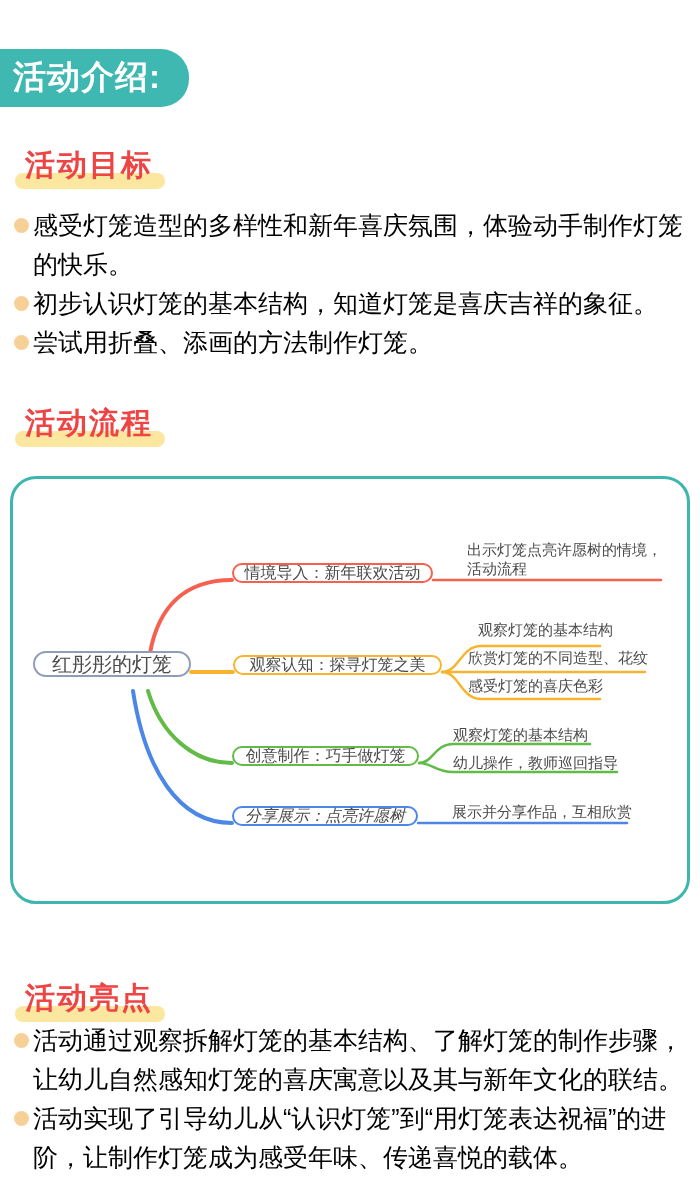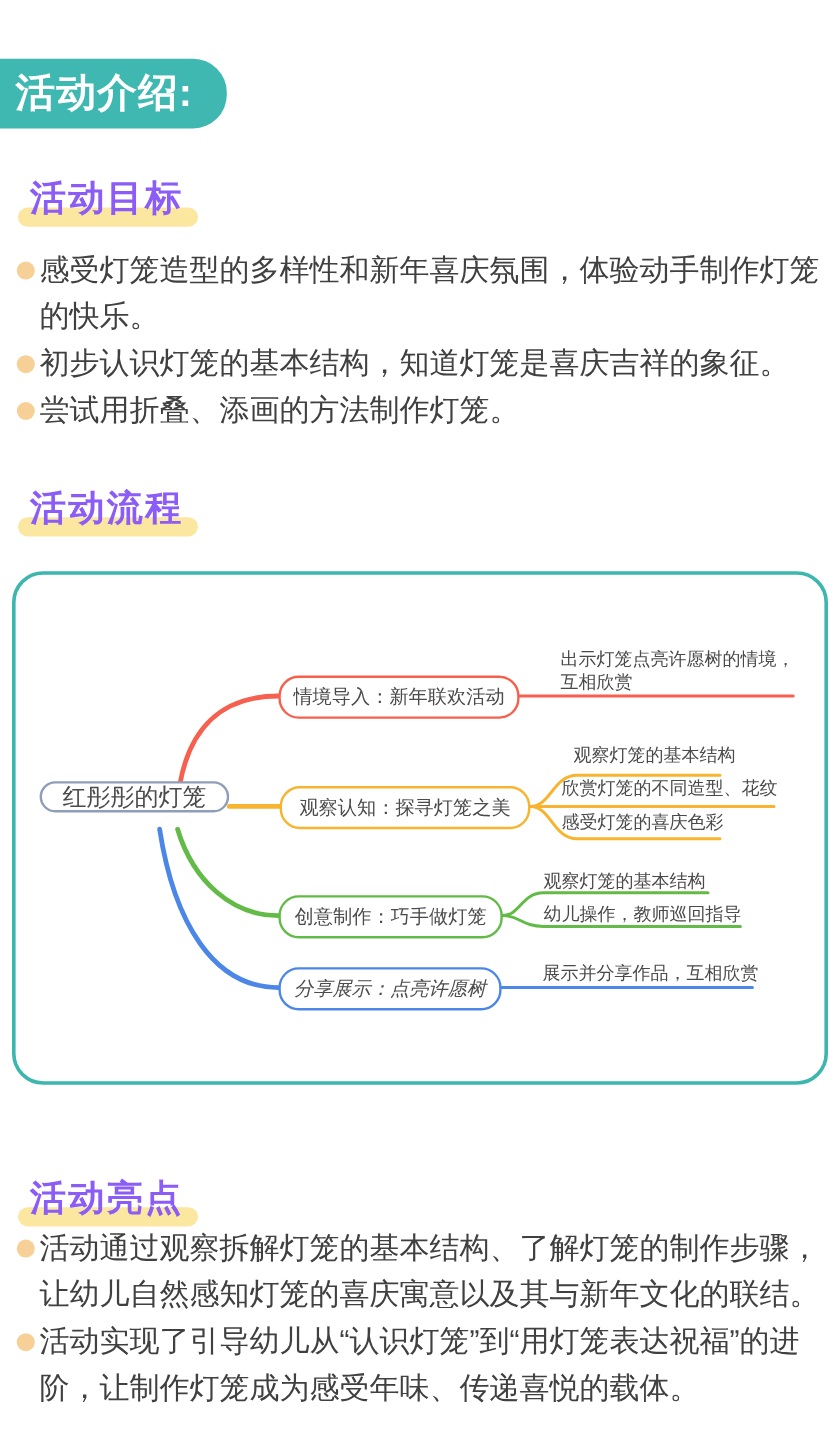--- a/index.html
+++ b/index.html
@@ -7,51 +7,51 @@
     width:700px;height:1198px;position:relative;background:#ffffff;
     font-family:"Liberation Sans", sans-serif;color:#57504a;overflow:hidden;
   }
   
   .badge{
     position:absolute;left:0;top:49px;height:58px;line-height:56px;
     background:#3fb8b1;color:#ffffff;font-size:33px;font-weight:bold;
     padding:0 28px 0 13px;border-radius:0 28px 28px 0;letter-spacing:1px;
   }
   
-  .sec-title{position:absolute;font-size:30px;font-weight:bold;color:#8b5cf6;letter-spacing:2px;}
+  .sec-title{position:absolute;font-size:30px;font-weight:bold;color:#ef4444;letter-spacing:2px;}
   .sec-title .txt{position:relative;z-index:1;}
   .sec-title .bar{
     position:absolute;left:-10px;right:-12px;bottom:-3px;height:16px;
     background:#fbe7a0;border-radius:9px;z-index:0;
   }
   
   .blist{position:absolute;left:14px;width:676px;list-style:none;margin:0;padding:0;}
   .blist li{
-    position:relative;padding-left:19px;font-size:25px;line-height:39px;color:#404040;
+    position:relative;padding-left:19px;font-size:25px;line-height:39px;color:#000000;
   }
   .blist li .dot{
     position:absolute;left:0;top:12px;width:15px;height:15px;border-radius:50%;
     background:#f6d096;
   }
   
   .map{
     position:absolute;left:10px;top:476px;width:680px;height:428px;
     box-sizing:border-box;border:3px solid #3db6ae;border-radius:26px;background:#fff;
   }
   .map svg{position:absolute;left:0;top:0;}
   .node{
     position:absolute;box-sizing:border-box;background:#fff;
     display:flex;align-items:center;justify-content:center;
     white-space:nowrap;color:#4b4b4b;z-index:2;
   }
   .root{
     left:20px;top:172px;width:158px;height:26px;border:2.5px solid #8f9db8;
     border-radius:21px;font-size:20px;
   }
-  .branch{height:36px;border-radius:17px;font-size:16px;}
+  .branch{height:20px;border-radius:17px;font-size:16px;}
   .b1{left:219px;top:84px;width:201px;border:2.5px solid #f6604f;}
   .b2{left:220px;top:176px;width:209px;border:2.5px solid #f8b42e;}
   .b3{left:219px;top:267px;width:187px;border:2.5px solid #61bb46;}
   .b4{left:219px;top:327px;width:186px;border:2.5px solid #4c87e8;font-style:italic;}
   .leaf{
     position:absolute;font-size:15px;line-height:19px;color:#4a4a4a;
     white-space:nowrap;z-index:2;
   }
   .leaf.wrap{white-space:normal;width:206px;}
 </style>
@@ -102,21 +102,21 @@
     <path d="M405,344 L614,344" fill="none" stroke="#4c87e8" stroke-width="2.5" stroke-linecap="round"></path>
   </svg>
 
   <div class="node root">红彤彤的灯笼</div>
 
   <div class="node branch b1">情境导入：新年联欢活动</div>
   <div class="node branch b2">观察认知：探寻灯笼之美</div>
   <div class="node branch b3">创意制作：巧手做灯笼</div>
   <div class="node branch b4">分享展示：点亮许愿树</div>
 
-  <div class="leaf wrap" style="left:454px;top:61px;">出示灯笼点亮许愿树的情境，互相欣赏</div>
+  <div class="leaf wrap" style="left:454px;top:61px;">出示灯笼点亮许愿树的情境，活动流程</div>
 
   <div class="leaf" style="left:455px;top:141px;margin-left:10px;">观察灯笼的基本结构</div>
   <div class="leaf" style="left:455px;top:169px;">欣赏灯笼的不同造型、花纹</div>
   <div class="leaf" style="left:455px;top:197px;">感受灯笼的喜庆色彩</div>
 
   <div class="leaf" style="left:440px;top:246px;">观察灯笼的基本结构</div>
   <div class="leaf" style="left:440px;top:274px;">幼儿操作，教师巡回指导</div>
 
   <div class="leaf" style="left:439px;top:323px;">展示并分享作品，互相欣赏</div>
 </div>

